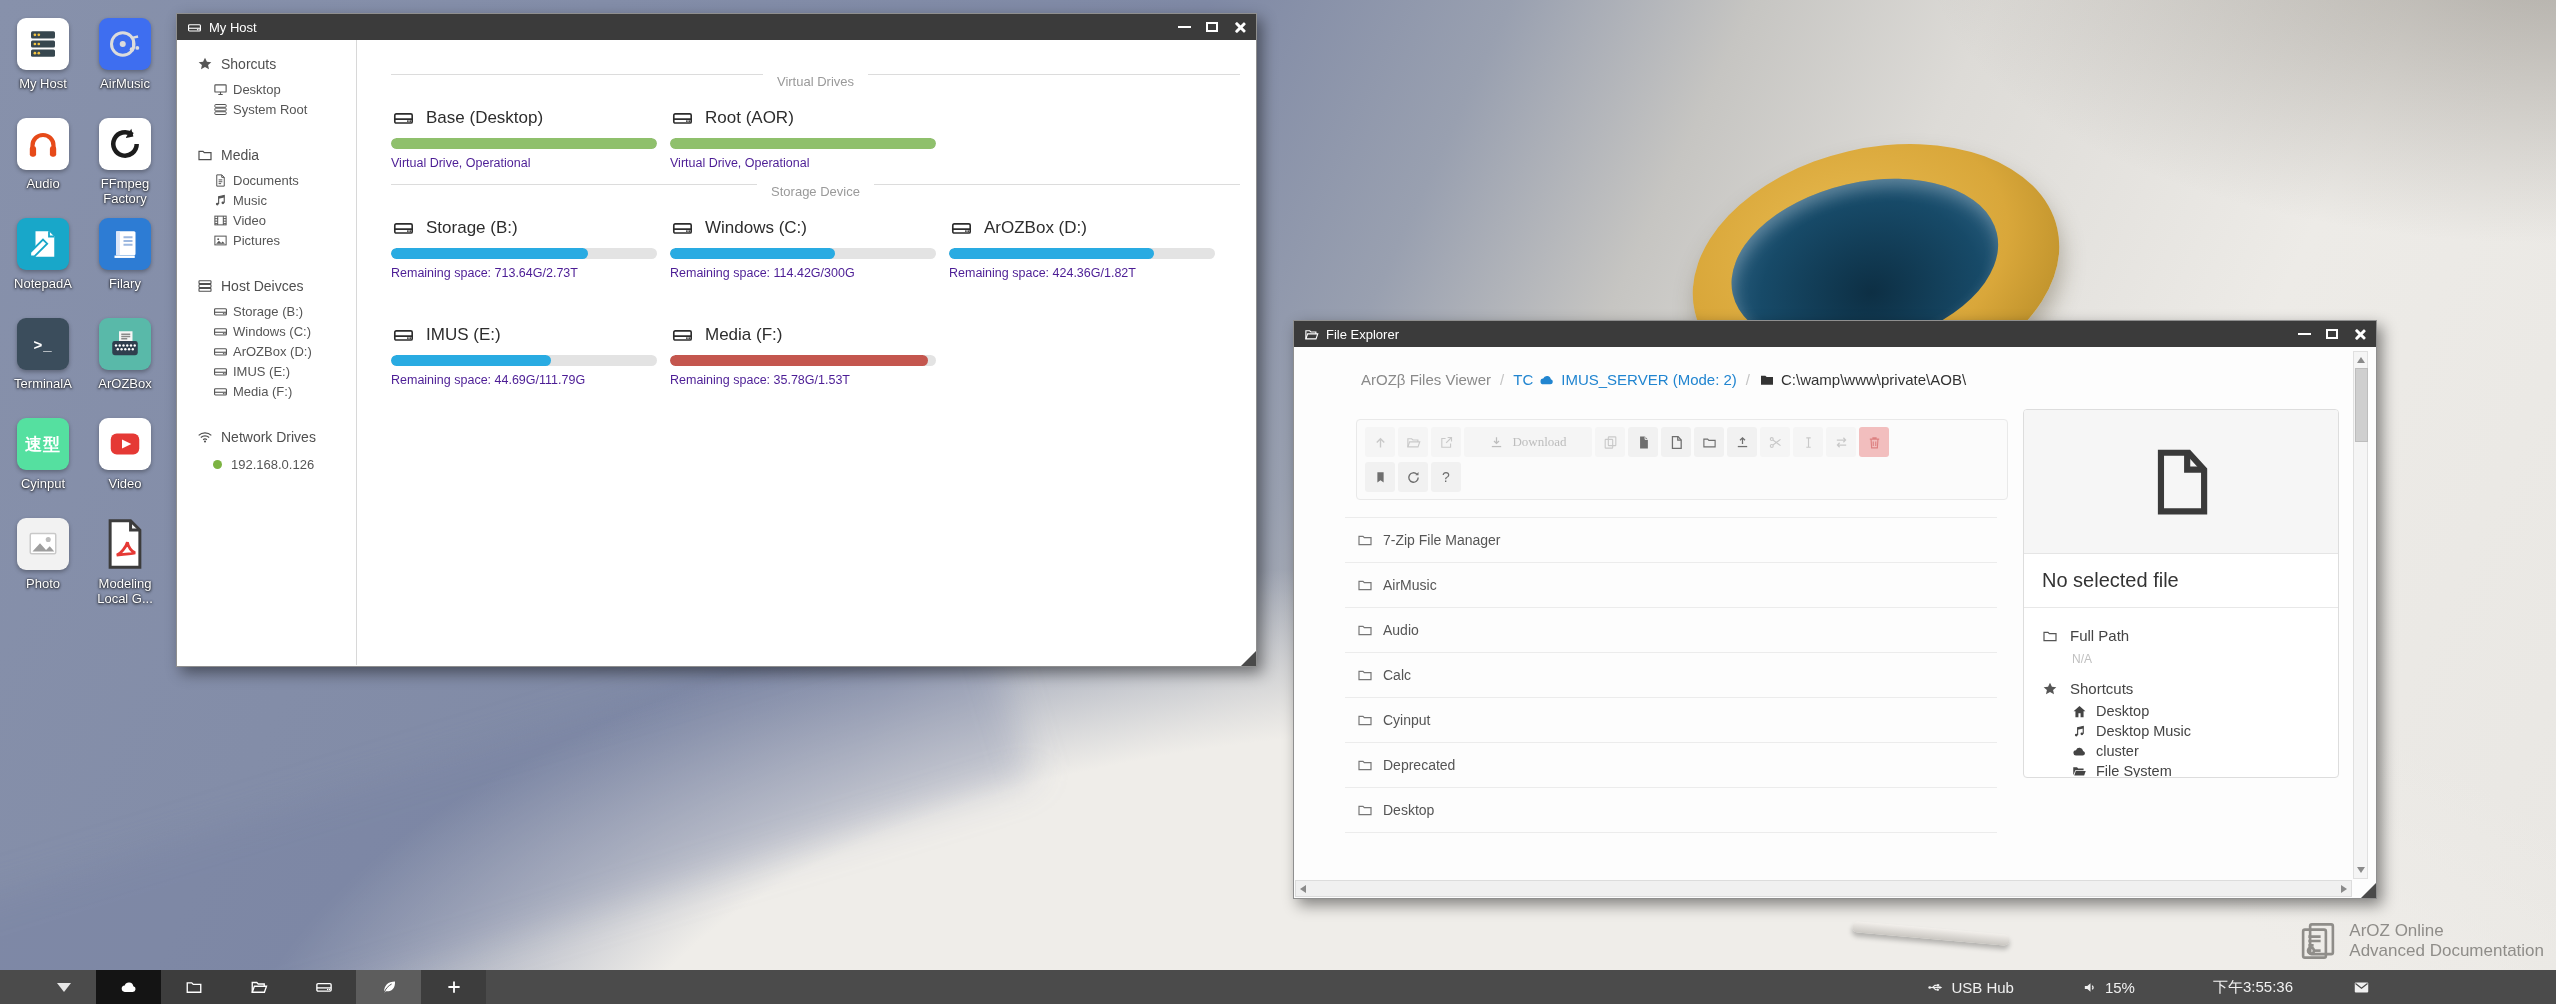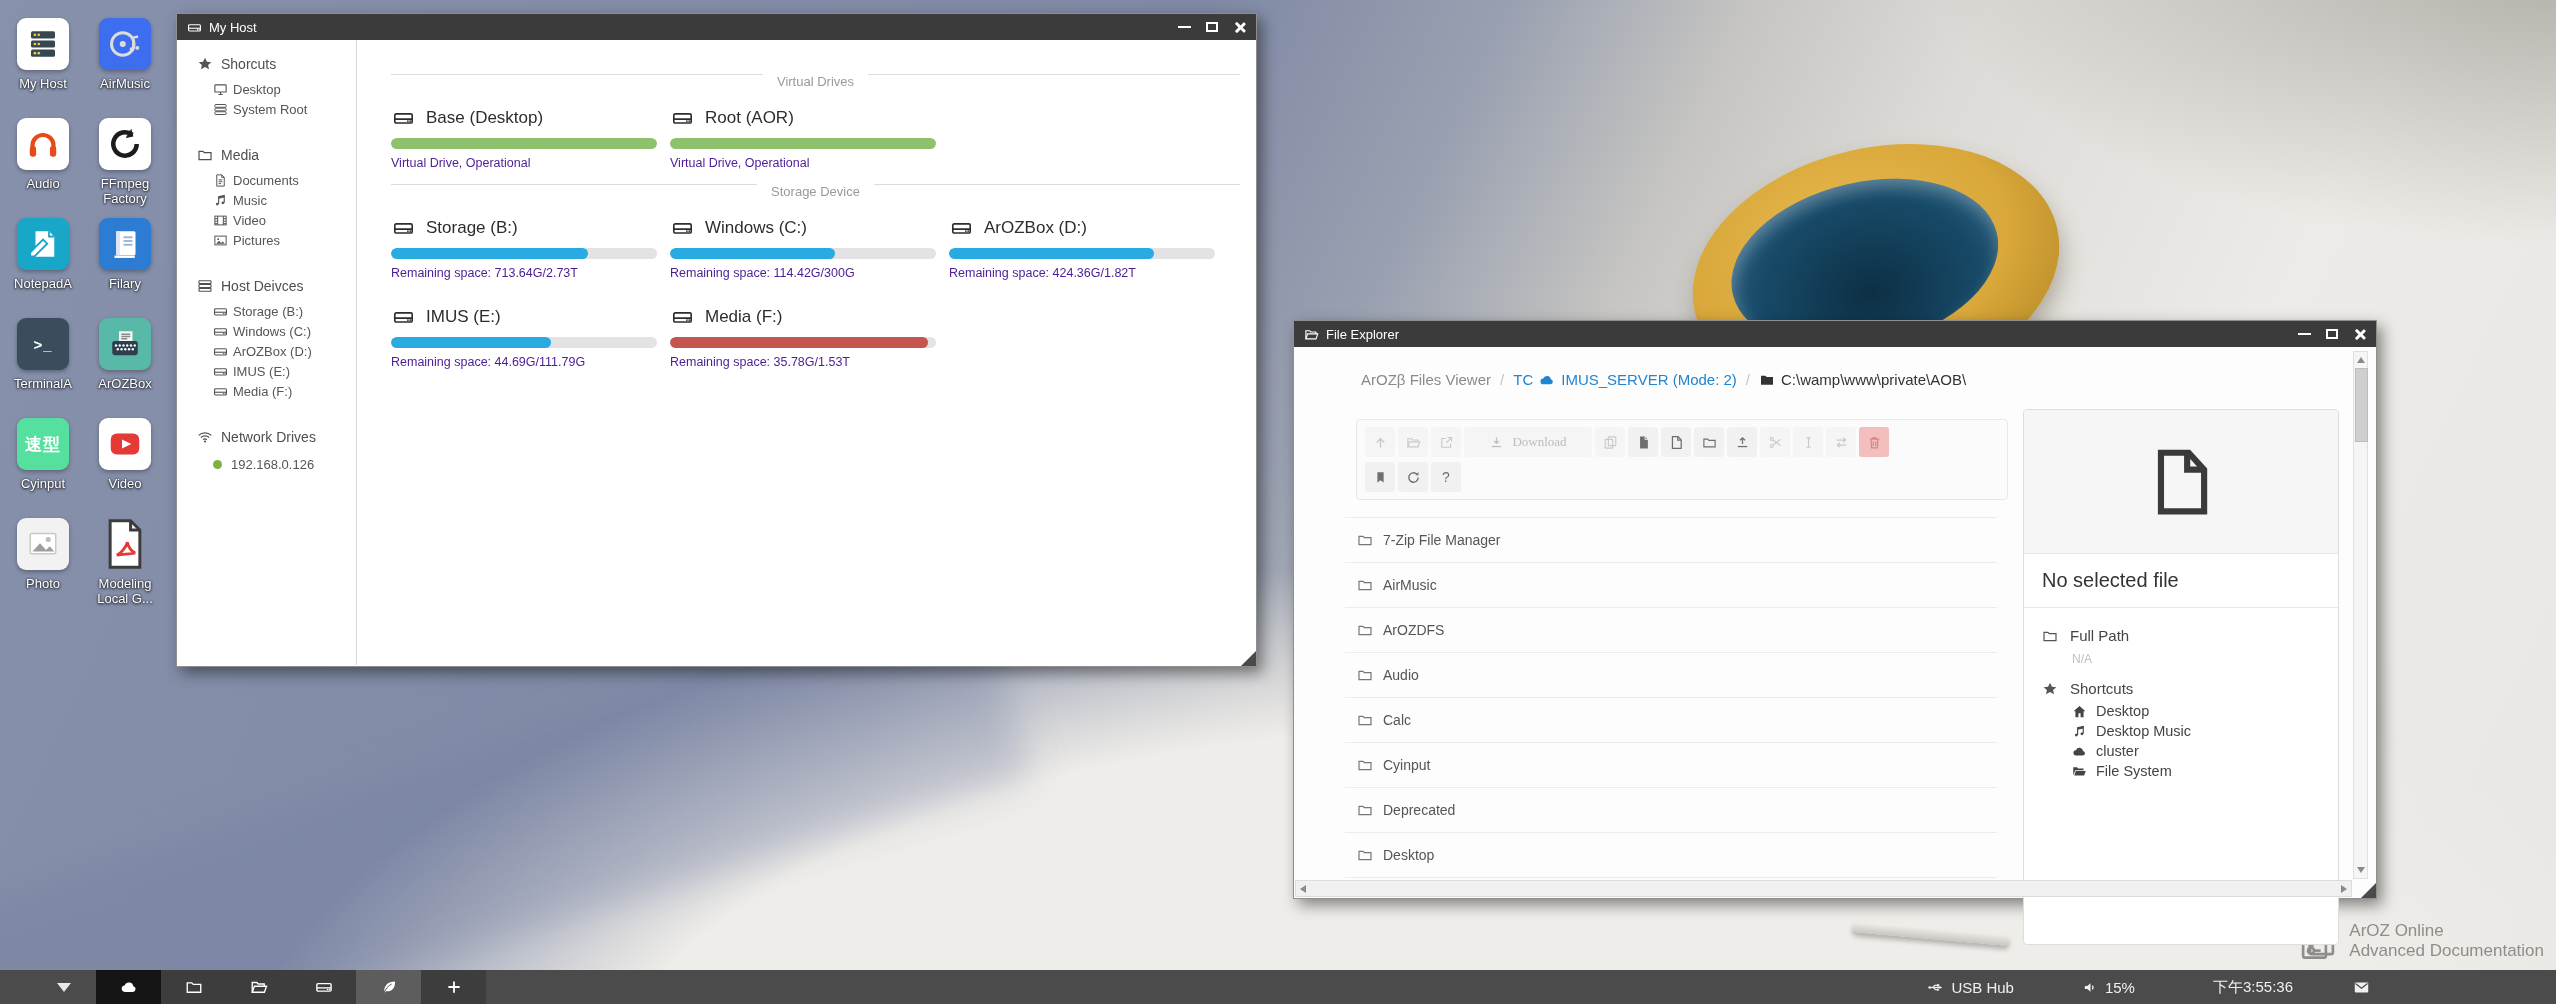--- a/index.html
+++ b/index.html
@@ -44,21 +44,21 @@
   .sidebar{width:180px;flex:none;border-right:1px solid #d8d8d8;padding:16px 16px 0 20px;box-sizing:border-box;color:#555;}
   .side-group{margin-bottom:30px;}
   .side-header{display:flex;align-items:center;gap:8px;font-size:14px;color:#4f4f4f;margin-bottom:10px;}
   .side-header svg{width:16px;height:16px;}
   .side-item{display:flex;align-items:center;gap:5px;margin:5px 0 5px 16px;font-size:13px;color:#555;}
   .side-item svg{width:15px;height:15px;}
   .dot{width:9px;height:9px;border-radius:50%;display:inline-block;margin-right:4px;}
   .myhost-main{flex:1;padding:26px 16px 0 34px;overflow:hidden;}
   .divider{display:flex;gap:14px;color:#9a9a9a;font-size:13px;margin:8px 0 18px;}
   .divider::before,.divider::after{content:"";flex:1;height:1px;background:#dcdcdc;}
-  .drive-grid{display:grid;grid-template-columns:repeat(3,279px);row-gap:26px;margin-bottom:14px;}
+  .drive-grid{display:grid;grid-template-columns:repeat(3,279px);row-gap:44px;margin-bottom:14px;}
   .drive-name{display:flex;align-items:center;gap:10px;font-size:17px;color:#2d2d2d;}
   .drive-name svg{width:25px;height:22px;}
   .bar{width:266px;height:11px;border-radius:6px;background:#e3e3e3;margin:9px 0 7px;overflow:hidden;}
   .fill{height:100%;border-radius:6px;}
   .caption{font-size:12.5px;color:#4c1d95;}
   
   #win-explorer{left:1293px;top:320px;width:1082px;height:577px;background:#fdfdfd;}
   .fe-bread{position:absolute;left:67px;top:50px;display:flex;align-items:center;gap:9px;font-size:15px;color:#8a8a8a;}
   .fe-bread .bc-sep{color:#c4c4c4;}
   .bc-link{color:#2185d0;display:flex;align-items:center;gap:6px;}
@@ -66,21 +66,21 @@
   .fe-toolbar{position:absolute;left:62px;top:98px;width:652px;box-sizing:border-box;background:#fbfbfb;border:1px solid #e9e9e9;border-radius:4px;padding:7px 8px;}
   .trow{display:flex;margin-bottom:5px;} .trow:last-child{margin-bottom:0;}
   .tbtn{width:30px;height:30px;border-radius:3px;background:#f1f1f1;display:flex;align-items:center;justify-content:center;margin-right:3px;color:#6f6f6f;font-size:14px;}
   .tbtn svg{width:15px;height:15px;}
   .tbtn.dis{color:#c9c9c9;background:#f5f5f5;}
   .tbtn.wide{width:128px;gap:8px;color:#bdbdbd;font-size:13px;font-family:Liberation Serif, serif;}
   .tbtn.red{background:#f2bebe;color:#dd8181;}
   .fe-list{position:absolute;left:51px;top:196px;width:652px;height:361px;border-top:1px solid #ececec;overflow:hidden;}
   .frow{height:44px;display:flex;align-items:center;gap:10px;border-bottom:1px solid #ececec;padding:0 12px;font-size:14px;color:#555;}
   .frow svg{width:16px;height:16px;color:#777;}
-  .fe-panel{position:absolute;left:729px;top:88px;width:316px;height:536px;box-sizing:border-box;background:#fff;border:1px solid #ddd;border-radius:4px;overflow:hidden;}
+  .fe-panel{position:absolute;left:729px;top:88px;width:316px;height:369px;box-sizing:border-box;background:#fff;border:1px solid #ddd;border-radius:4px;overflow:hidden;}
   .preview{height:143px;background:#f6f6f6;border-bottom:1px solid #e5e5e5;display:flex;align-items:center;justify-content:center;color:#3a3a3a;}
   .preview svg{width:74px;height:88px;}
   .nofile{padding:15px 18px;font-size:20px;color:#333;border-bottom:1px solid #e8e8e8;}
   .pdetail{padding:13px 18px;font-size:15px;color:#444;}
   .prow{display:flex;align-items:center;gap:12px;margin:6px 0;}
   .prow svg{width:16px;height:16px;color:#555;}
   .pna{margin:8px 0 14px 30px;font-size:12px;color:#c0c0c0;}
   .pshort{margin:4px 0 4px 30px;display:flex;align-items:center;gap:9px;font-size:14.5px;color:#444;}
   .pshort svg{width:15px;height:15px;color:#444;}
   .fe-vscroll{position:absolute;right:8px;top:30px;bottom:19px;width:15px;background:#f5f5f5;border:1px solid #e0e0e0;box-sizing:border-box;}
@@ -782,26 +782,20 @@
       <div class="frow">
           <svg>
             <use href="#i-folder"></use>
           </svg>
           <span>AirMusic</span>
         </div>
       <div class="frow">
           <svg>
             <use href="#i-folder"></use>
           </svg>
-          <span>ArOZDFS</span>
-        </div>
-      <div class="frow">
-          <svg>
-            <use href="#i-folder"></use>
-          </svg>
           <span>Audio</span>
         </div>
       <div class="frow">
           <svg>
             <use href="#i-folder"></use>
           </svg>
           <span>Calc</span>
         </div>
       <div class="frow">
           <svg>

